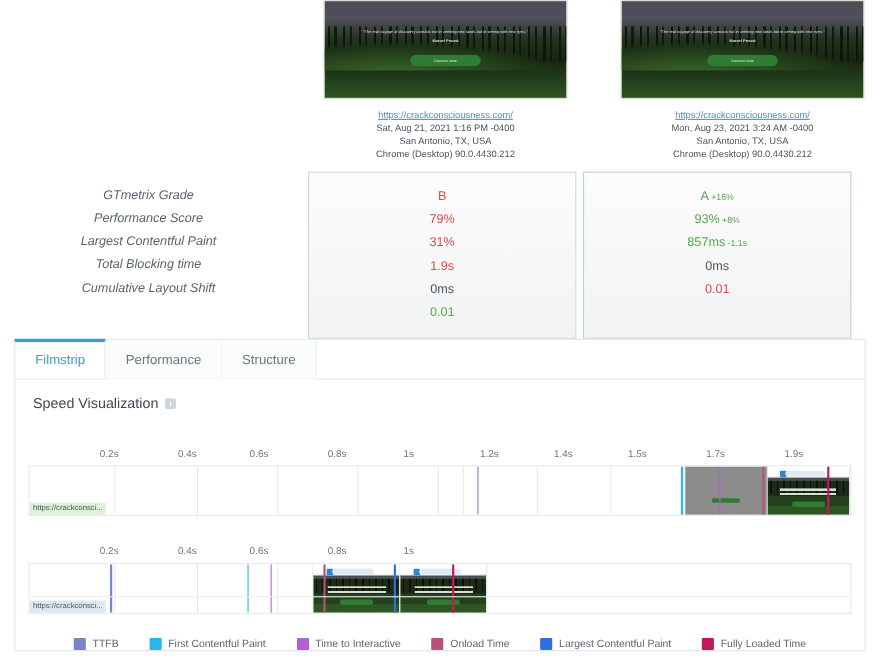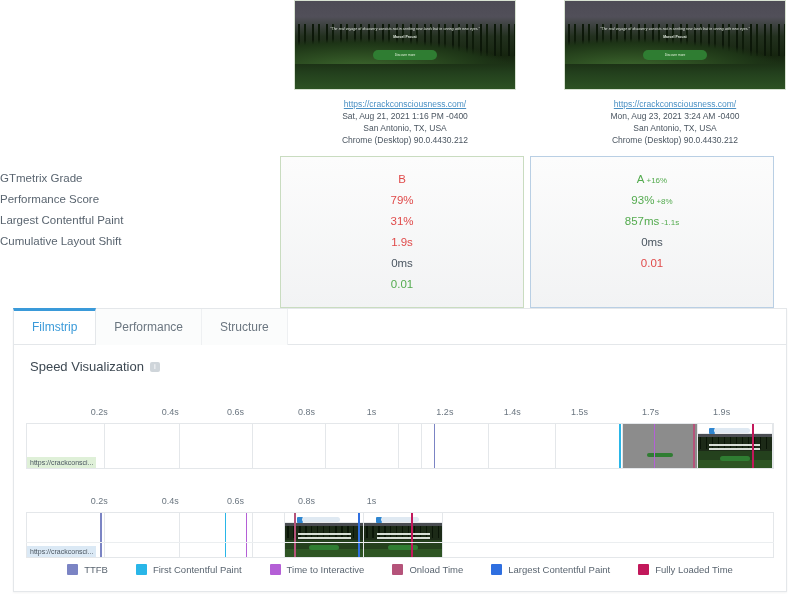--- a/index.html
+++ b/index.html
@@ -58,21 +58,21 @@
 
   .meta { margin-top: 8px; text-align: center; line-height: 12px; }
   .meta a {
     font-size: 8.5px; color: #4a90c4; text-decoration: underline; display: block;
   }
   .meta .line { font-size: 8.5px; color: #4a5560; }
 
   
   .metrics { display: flex; margin-top: 10px; }
   .metric-labels {
-    width: 280px; padding-top: 12px; text-align: left;
+    width: 280px; padding-top: 12px; text-align: center; font-style: italic;
   }
   .metric-labels div {
     height: 21px; line-height: 21px; font-size: 11.5px;
     color: #5a6570; padding-right: 10px;
   }
   .panel {
     width: 244px; padding: 12px 0; border: 1px solid #c9dcc0;
     background: linear-gradient(180deg,#fcfcfc 0%, #f2f3f4 100%);
     text-align: center;
   }
@@ -176,21 +176,21 @@
   .urltag.blue  { background: #dbe9f5; }
 
   .marker { position: absolute; top: 0; bottom: 0; width: 1.5px; }
 
   
   .legend-sep {
     position: absolute; left: 12px; right: 12px; bottom: 48px;
     height: 1px; background: #ebeef0;
   }
   .legend {
-    position: absolute; left: 0; right: 0; bottom: 16px;
+    position: absolute; left: 0; right: 0; bottom: 0;
     display: flex; justify-content: center; gap: 28px;
   }
   .legend-item { display: flex; align-items: center; gap: 6px; font-size: 9.5px; color: #5a6570; }
   .swatch { width: 11px; height: 11px; border-radius: 1px; }
 </style>
 </head>
 <body>
 
 <div class="page">
 
@@ -230,20 +230,21 @@
         <div class="line">Chrome (Desktop) 90.0.4430.212</div>
       </div>
     </div>
   </div>
 
   <div class="metrics">
     <div class="metric-labels" id="metric-labels">
         <div>GTmetrix Grade</div>
         <div>Performance Score</div>
         <div>Largest Contentful Paint</div>
+        <div>Total Blocking time</div>
         <div>Cumulative Layout Shift</div>
       </div>
     <div class="panel left" id="panel-left">
         <div class="row"><span class="v-red">B</span></div>
         <div class="row"><span class="v-red">79%</span></div>
         <div class="row"><span class="v-red">31%</span></div>
         <div class="row"><span class="v-red">1.9s</span></div>
         <div class="row"><span class="v-dark">0ms</span></div>
         <div class="row"><span class="v-green">0.01</span></div>
       </div>

